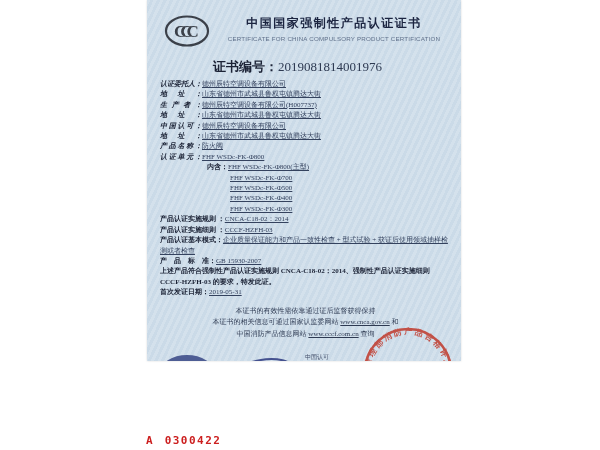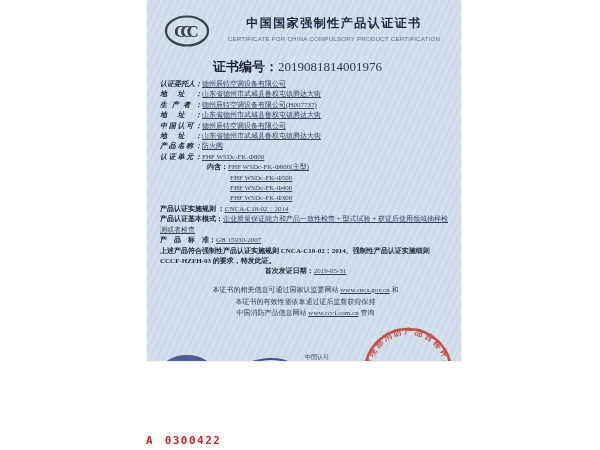--- a/index.html
+++ b/index.html
@@ -28,21 +28,21 @@
   .row { white-space:nowrap; }
   .lbl { display:inline-block; width:42px; font-weight:bold; color:#1c2336;
     text-align:justify; text-align-last:justify; vertical-align:top;font-style:italic; }
   .val { color:#34425e;text-decoration:underline; }
   .inc { margin-left:47px; }
   .inc b { color:#1c2336; }
   .model { margin-left:70px; }
   .spec b { color:#1c2336; }
   .wraprow { white-space:normal; }
   .statement { font-weight:bold; color:#1c2336; white-space:normal; }
-  .firstissue { text-align:center; }
+  .firstissue { }
   .firstissue b { color:#1c2336; }
   .issueline b { color:#1c2336; }
   .gap { display:inline-block; width:9px; }
 
   .notes { position:relative; margin-top:8px; text-align:center; font-size:7px; line-height:11.8px; color:#2e3a52; }
   .u { text-decoration:underline; }
 
   .logos { position:absolute; left:0; top:0; width:100%; height:100%; pointer-events:none; }
   .ccc-bot { position:absolute; left:11px; top:353px; }
   .cnas-logo { position:absolute; left:80px; top:355px; }
@@ -87,35 +87,37 @@
       <div class="row"><span class="lbl">认证委托人：</span><span class="val">德州辰特空调设备有限公司</span></div>
       <div class="row"><span class="lbl">地址：</span><span class="val">山东省德州市武城县鲁权屯镇腾达大街</span></div>
       <div class="row"><span class="lbl">生产者：</span><span class="val">德州辰特空调设备有限公司(H007737)</span></div>
       <div class="row"><span class="lbl">地址：</span><span class="val">山东省德州市武城县鲁权屯镇腾达大街</span></div>
       <div class="row"><span class="lbl">中国认可：</span><span class="val">德州辰特空调设备有限公司</span></div>
       <div class="row"><span class="lbl">地址：</span><span class="val">山东省德州市武城县鲁权屯镇腾达大街</span></div>
       <div class="row"><span class="lbl">产品名称：</span><span class="val">防火阀</span></div>
       <div class="row"><span class="lbl">认证单元：</span><span class="val">FHF WSDc-FK-Φ800</span></div>
 
       <div class="row inc"><b>内含：</b><span class="val">FHF WSDc-FK-Φ800(主型)</span></div>
+      <div class="row model val">FHF WSDc-FK-Φ700</div>
       <div class="row model val">FHF WSDc-FK-Φ500</div>
       <div class="row model val">FHF WSDc-FK-Φ400</div>
       <div class="row model val">FHF WSDc-FK-Φ300</div>
 
       <div class="row spec"><b>产品认证实施规则 ：</b><span class="val">CNCA-C18-02：2014</span></div>
+      <div class="row spec"><b>产品认证实施细则 ：</b><span class="val">CCCF-HZFH-03</span></div>
       <div class="wraprow spec"><b>产品认证基本模式：</b><span class="val">企业质量保证能力和产品一致性检查 + 型式试验 + 获证后使用领域抽样检测或者检查</span></div>
       <div class="row spec"><b>产　品　标　准：</b><span class="val">GB 15930-2007</span></div>
 
       <div class="statement">上述产品符合强制性产品认证实施规则 CNCA-C18-02：2014、强制性产品认证实施细则 CCCF-HZFH-03 的要求，特发此证。</div>
 
       <div class="row firstissue"><b>首次发证日期：</b><span class="val">2019-05-31</span></div>
 
       <div class="notes">
+        <div>本证书的有效性需依靠通过证后监督获得保持</div>
         <div><span>本证书的相关信息可通过国家认监委网站 </span><span class="u">www.cnca.gov.cn</span><span> 和</span></div>
-        <div>本证书的有效性需依靠通过证后监督获得保持</div>
         <div><span>中国消防产品信息网站 </span><span class="u">www.cccf.com.cn</span><span> 查询</span></div>
       </div>
     </div>
 
     <div class="logos">
       <div class="ccc-bot">
         <svg width="58" height="40" viewBox="0 0 58 40">
           <ellipse cx="29" cy="20" rx="27" ry="18" fill="#4e5d94"></ellipse>
           <text x="13" y="27" font-size="19" font-weight="bold" letter-spacing="-7" fill="#dfe6f2" font-family="Liberation Serif, serif">CCC</text>
         </svg>

